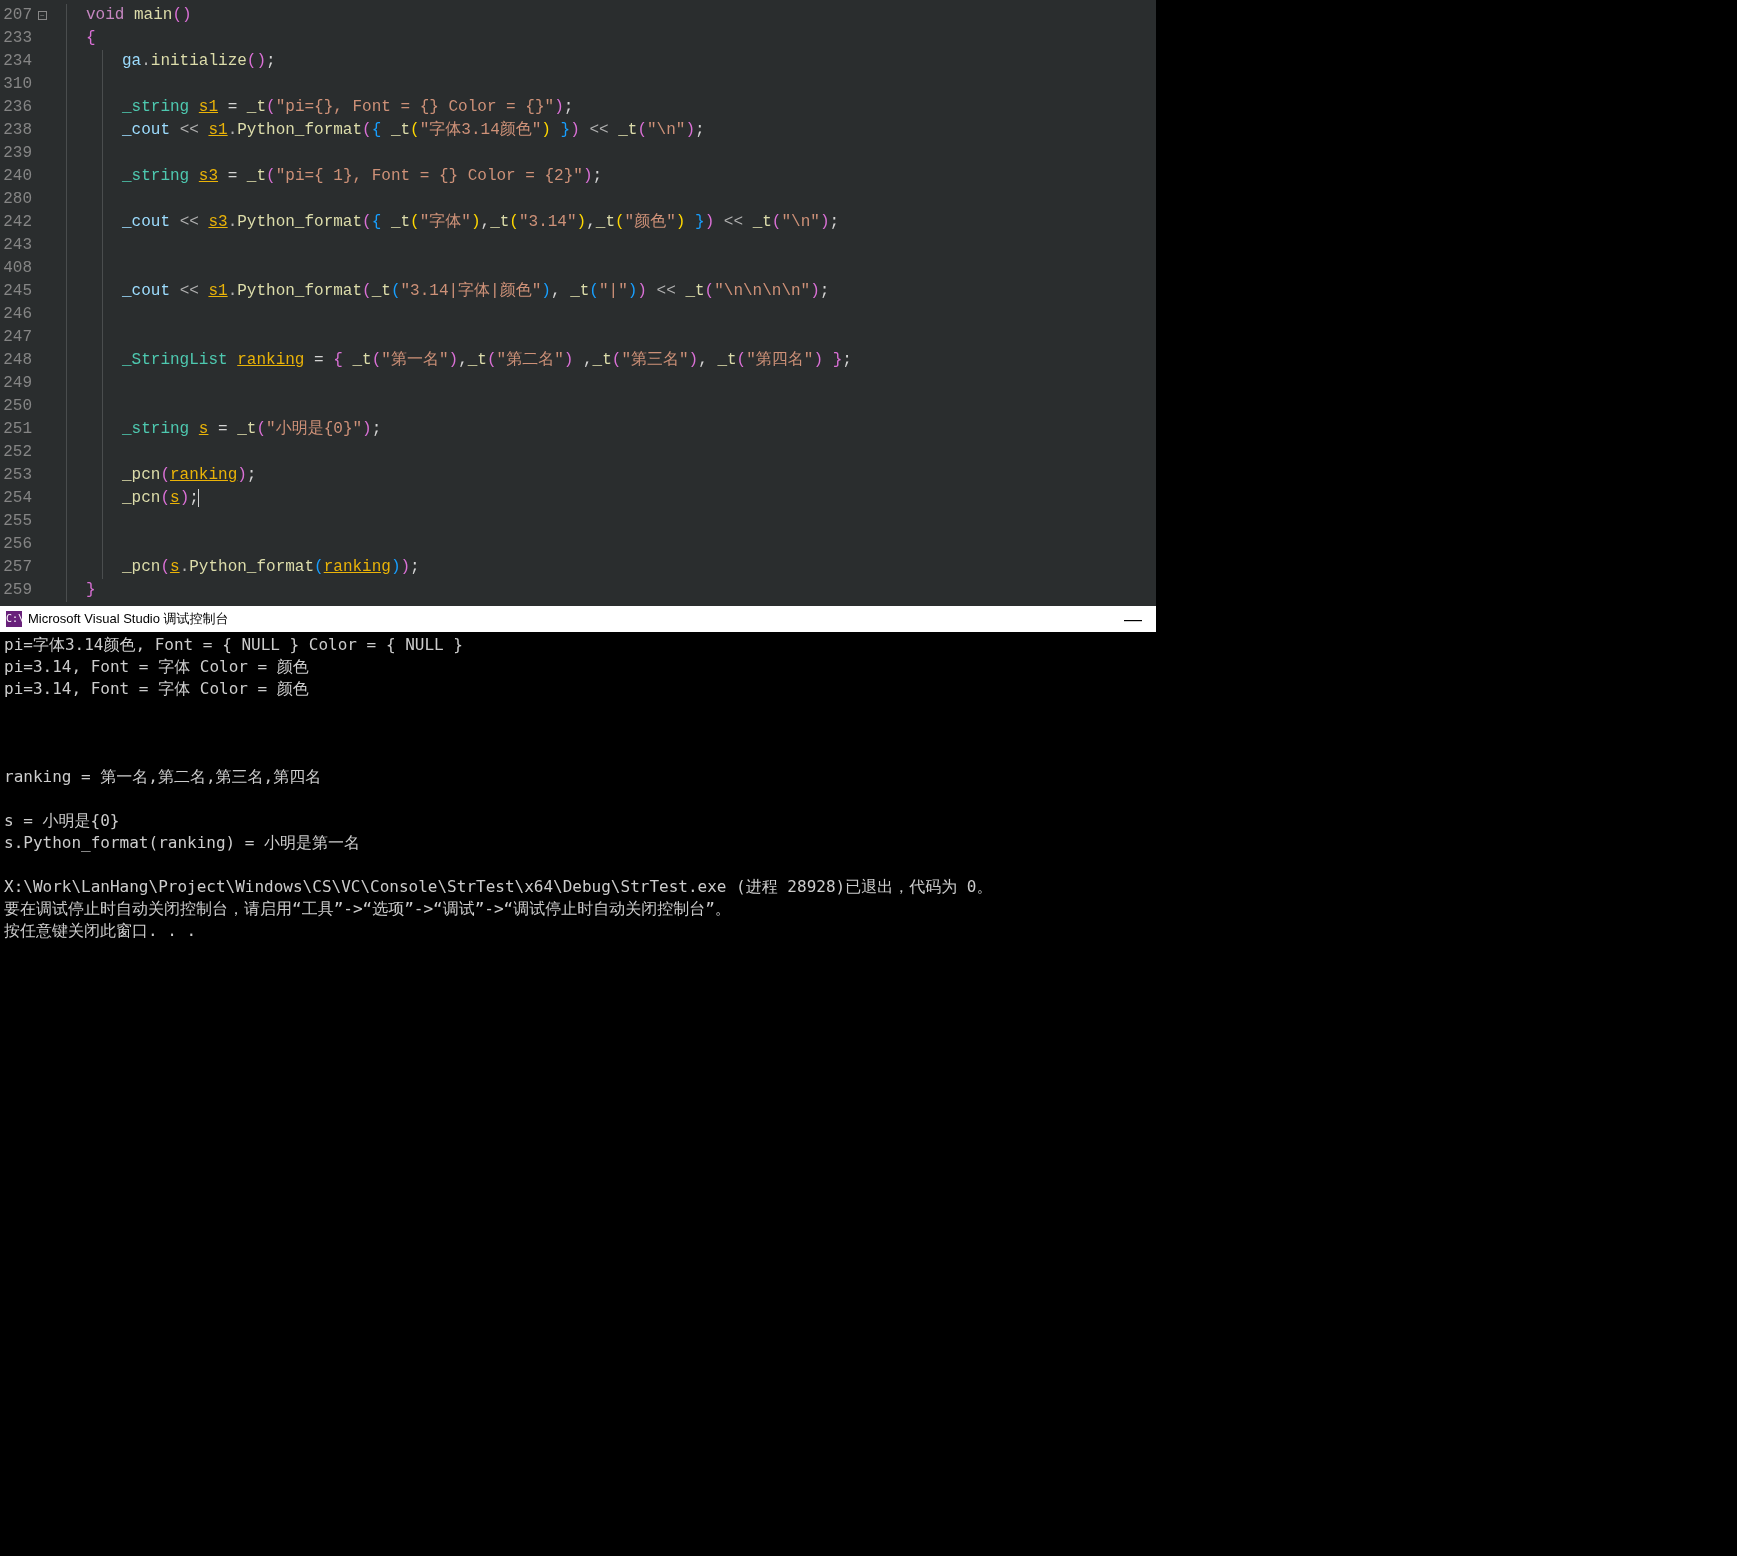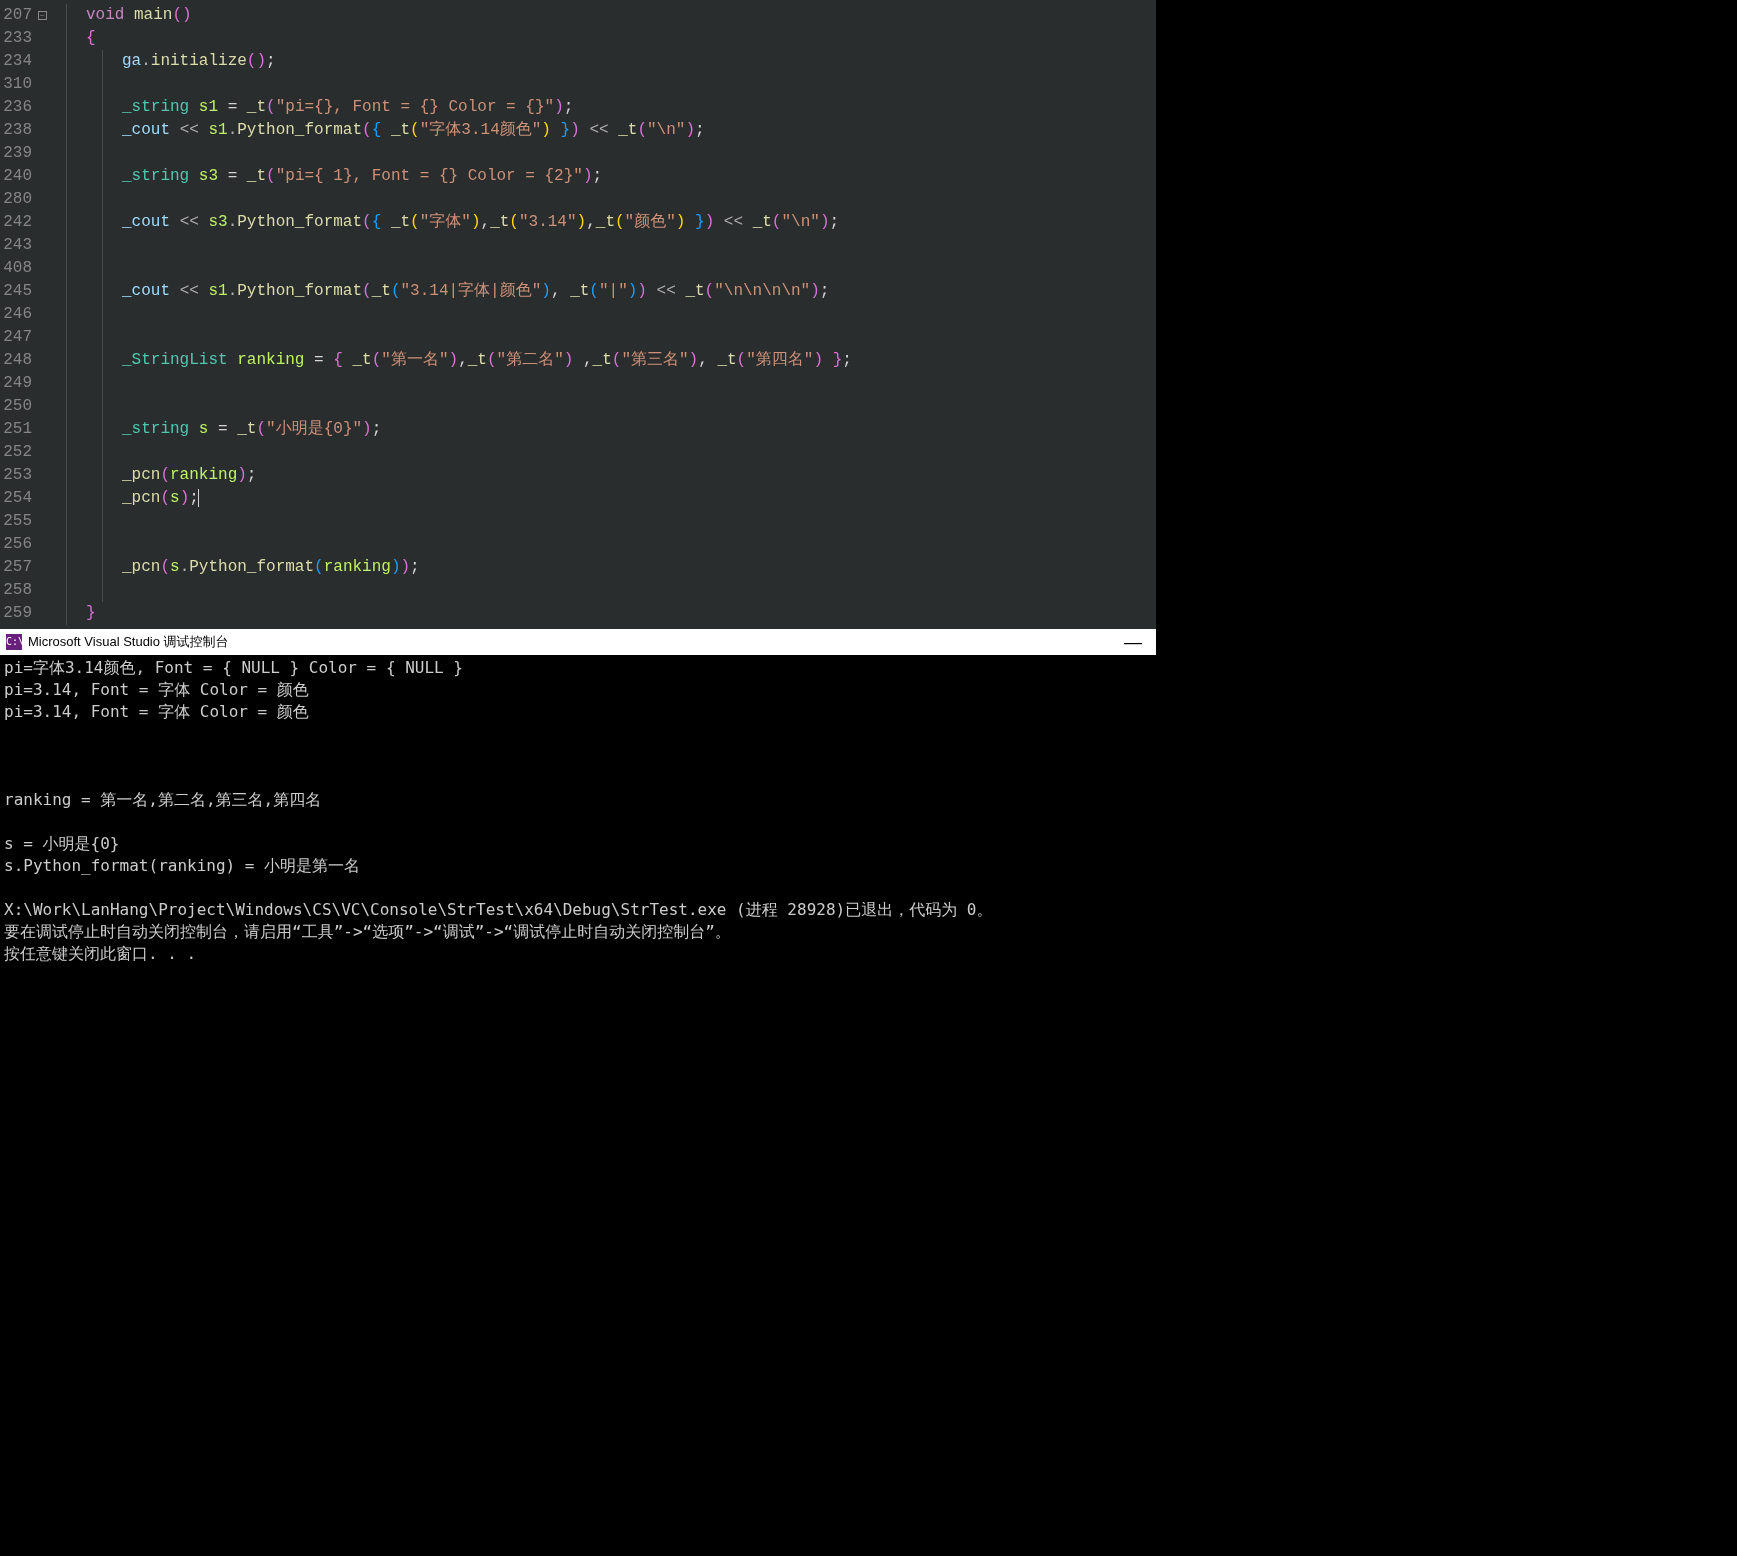--- a/index.html
+++ b/index.html
@@ -50,21 +50,21 @@
   height: 9px;
   border: 1px solid #888;
   font-size: 8px;
   line-height: 7px;
   text-align: center;
   color: #888;
 }
 .k-void   { color: #c586c0; }
 .k-class  { color: #4ec9b0; }
 .k-func   { color: #dcdcaa; }
-.k-ident  { color: #bef264; }
+.k-ident  { color: #eab308; text-decoration: underline; }
 .k-obj    { color: #9cdcfe; }
 .k-str    { color: #ce9178; }
 .k-op     { color: #b0b0b0; }
 .k-brace  { color: #da70d6; }
 .k-paren  { color: #da70d6; }
 .k-paren2 { color: #179fff; }
 .k-paren3 { color: #ffd700; }
 .k-eq     { color: #d4d4d4; }
 
 .cursor {
@@ -310,28 +310,20 @@
     </div>
     <div class="code-line">
       <div class="gutter">257</div>
       <div class="indent-area" style="width: 72px;">
         <div class="indent-guide" style="left: 16px;"></div>
         <div class="indent-guide" style="left: 52px;"></div>
       </div>
       <div class="code-content"><span class="k-func">_pcn</span><span class="k-paren">(</span><span class="k-ident">s</span><span class="k-op">.</span><span class="k-func">Python_format</span><span class="k-paren2">(</span><span class="k-ident">ranking</span><span class="k-paren2">)</span><span class="k-paren">)</span><span>;</span></div>
     </div>
     <div class="code-line">
-      <div class="gutter">258</div>
-      <div class="indent-area" style="width: 72px;">
-        <div class="indent-guide" style="left: 16px;"></div>
-        <div class="indent-guide" style="left: 52px;"></div>
-      </div>
-      <div class="code-content"></div>
-    </div>
-    <div class="code-line">
       <div class="gutter">259</div>
       <div class="indent-area" style="width: 36px;">
         <div class="indent-guide" style="left: 16px;"></div>
       </div>
       <div class="code-content"><span class="k-brace">}</span></div>
     </div>
   </div>
 
 <div class="console-titlebar">
   <div class="console-icon">C:\</div>

